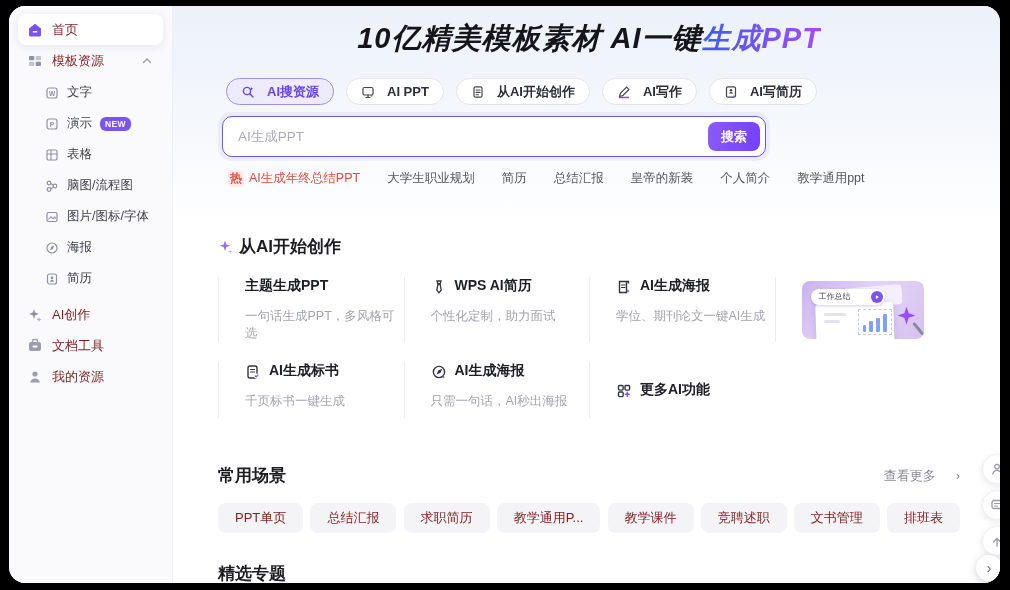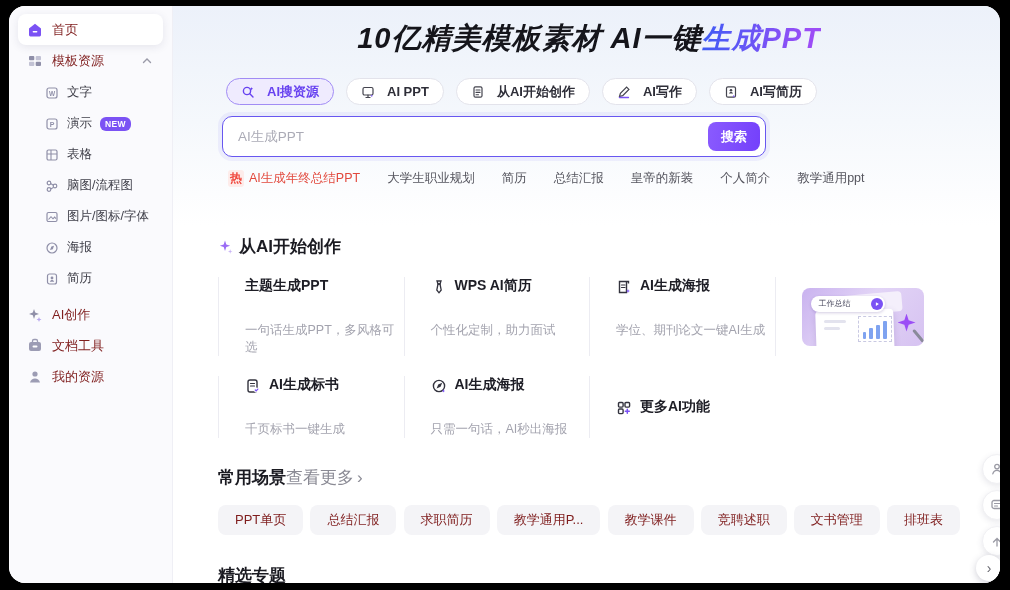--- a/index.html
+++ b/index.html
@@ -51,21 +51,21 @@
   .hot-first { display:flex; align-items:center; gap:5px; color:#E2483C; cursor:pointer; }
   .hot-badge { color:#F0483E; font-weight:800; font-size:12px; background:#FDECEA; border-radius:3px; padding:0 2px; }
   .hot-link { cursor:pointer; }
 
   .sec-head { display:flex; align-items:center; gap:5px; font-size:17px; font-weight:800; color:#1B1B22; }
   .ai-head { margin-top:48px; }
 
   .ai-grid { display:grid; grid-template-columns:repeat(4,1fr); row-gap:20px; margin-top:19px; }
   .ai-cell { border-left:1px solid #ECECF2; padding-left:26px; min-height:56px; }
   .cell-title { display:flex; align-items:flex-end; gap:8px; font-size:14px; font-weight:800; color:#1E1E26; cursor:pointer; }
-  .cell-sub { margin-top:27px; font-size:12.5px; color:#A3A3AE; }
+  .cell-sub { margin-top:13px; font-size:12.5px; color:#A3A3AE; }
   .cell-center { display:flex; align-items:center; }
 
   .thumb { width:122px; height:58px; border-radius:8px; position:relative; overflow:hidden; cursor:pointer;
            background:linear-gradient(130deg,#C9B2EF 0%,#E2D4F6 45%,#D6C2F1 100%); }
   .thumb .paper { position:absolute; left:14px; top:22px; width:78px; height:48px; background:#fff;
            border-radius:4px; transform:rotate(-2deg); box-shadow:0 2px 6px rgba(80,50,140,.18); }
   .thumb .paper2 { position:absolute; left:30px; top:6px; width:70px; height:20px; background:#F4EFFB;
            border-radius:4px; transform:rotate(-5deg); }
   .thumb .pill { position:absolute; left:9px; top:8px; width:74px; height:16px; background:#fff; border-radius:9px;
            display:flex; align-items:center; justify-content:space-between; padding:0 2px 0 8px;
@@ -75,22 +75,22 @@
            align-items:center; justify-content:center; }
   .thumb .bars { position:absolute; left:56px; top:28px; width:34px; height:26px; background:#fff;
            border:1px dashed #C9C9E2; display:flex; align-items:flex-end; gap:3px; padding:2px 4px; }
   .thumb .bars i { display:block; width:4px; background:#7FA3F0; border-radius:1px; }
   .thumb .line { position:absolute; left:22px; background:#E3E3EE; height:3px; border-radius:2px; }
   .thumb .star { position:absolute; right:8px; top:26px; width:18px; height:18px; background:#9B4DF6;
            clip-path:polygon(50% 0,62% 38%,100% 50%,62% 62%,50% 100%,38% 62%,0 50%,38% 38%); }
   .thumb .wand { position:absolute; right:4px; top:40px; width:3px; height:16px; background:#8A8A9A;
            transform:rotate(-40deg); border-radius:2px; }
 
-  .scene-head { margin-top:28px; display:flex; align-items:center; }
-  .more-link { font-size:17px; color:#8A8A94; display:flex; align-items:center; gap:3px; cursor:pointer; }
+  .scene-head { margin-top:46px; display:flex; align-items:center; justify-content:space-between; }
+  .more-link { font-size:13px; color:#8A8A94; display:flex; align-items:center; gap:20px; cursor:pointer; }
   .chips { display:flex; justify-content:space-between; margin-top:16px; }
   .chip { height:30px; padding:0 17px; background:#F4F4F7; border-radius:8px; font-size:13px; color:#7f1d1d;
           display:flex; align-items:center; cursor:pointer; white-space:nowrap; }
 
   .topic-head { margin-top:29px; }
 
   .float-col { position:absolute; z-index:9; }
   .float-btn { width:30px; height:30px; border-radius:50%; background:#fff; border:1px solid #F0F0F3;
                box-shadow:0 2px 6px rgba(60,60,90,.12); display:flex; align-items:center; justify-content:center;
                color:#9A9AA4; margin-bottom:6px; cursor:pointer; }

